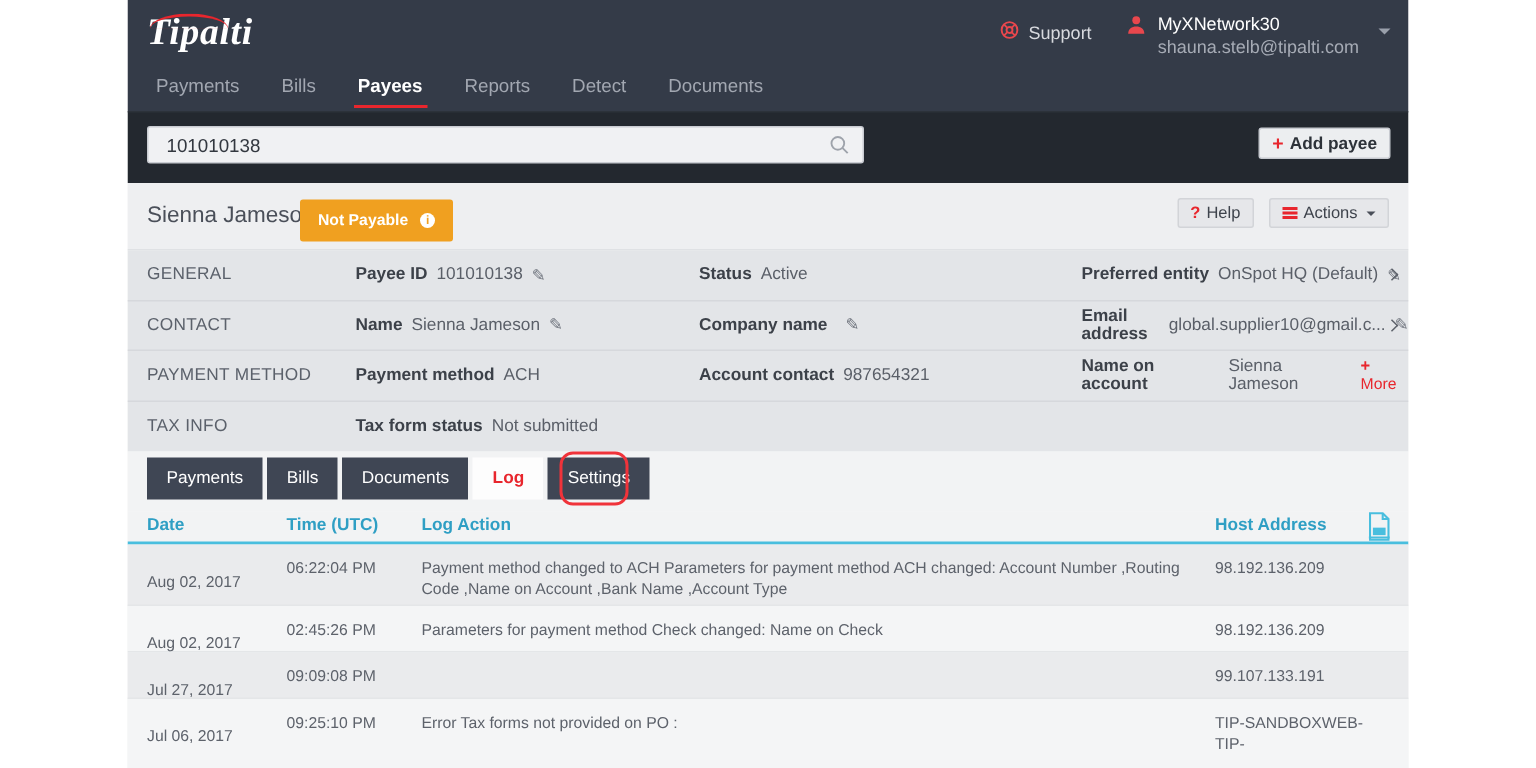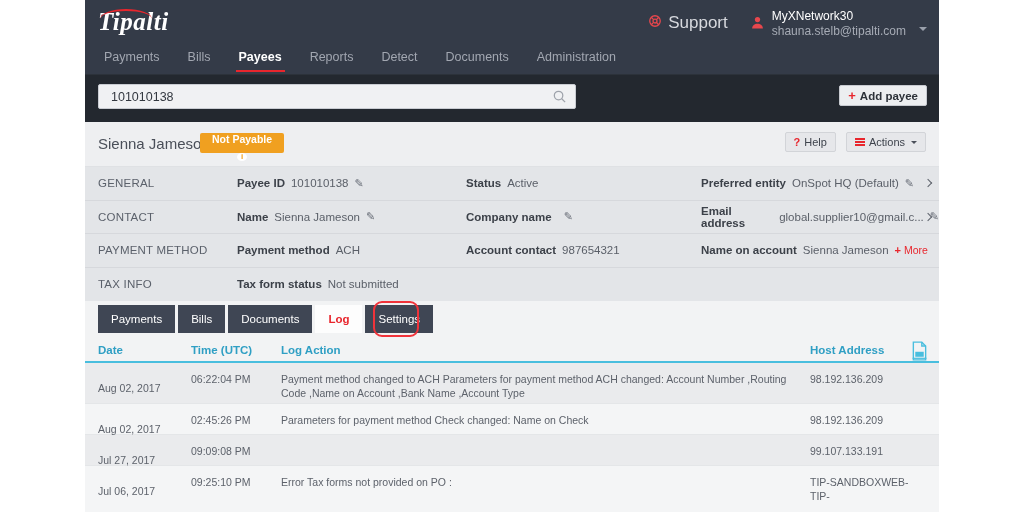--- a/index.html
+++ b/index.html
@@ -39,24 +39,24 @@
     width: 52px; height: 10px;
     border-top: 2.5px solid #e8262d;
     border-radius: 50% / 100% 100% 0 0;
   }
   .topright {
     position: absolute; right: 12px; top: 9px;
     display: flex; align-items: flex-start; gap: 22px;
   }
   .support {
     display: flex; align-items: center; gap: 6px;
-    color: #d7d9de; font-size: 17px;
+    color: #d7d9de; font-size: 12px;
     padding-top: 4px;
   }
-  .acct { display: flex; align-items: center; gap: 7px; }
+  .acct { display: flex; align-items: flex-start; gap: 7px; }
   .acct-txt { line-height: 1.25; }
   .acct-name { color: #ffffff; font-size: 12px; }
   .acct-mail { color: #a6abb5; font-size: 12px; }
   .caret-dn {
     margin-left: 6px; margin-top: 10px;
     width: 0; height: 0;
     border-left: 4px solid transparent;
     border-right: 4px solid transparent;
     border-top: 4px solid #9aa0ab;
   }
@@ -130,24 +130,23 @@
     position: absolute; left: 13px; top: 13px;
     font-size: 15px; color: #4a4f59;
   }
   .badge-notpayable {
     position: absolute; left: 115px; top: 11px;
     height: 20px;
     background: #f0a020;
     color: #ffffff;
     font-size: 10.5px; font-weight: bold;
     border-radius: 2px;
-    padding: 0 12px;
+    padding: 14px 12px;
     display: flex; align-items: center; gap: 8px;
     cursor: pointer;
-    flex-direction: column;
   }
   .info-dot {
     width: 10px; height: 10px; border-radius: 50%;
     background: #ffffff; color: #f0a020;
     font-size: 8px; font-weight: bold;
     display: flex; align-items: center; justify-content: center;
     line-height: 1;
   }
   .head-actions {
     position: absolute; right: 13px; top: 10px;
@@ -183,21 +182,21 @@
   }
   .drow:last-child { border-bottom: none; }
   .dsection {
     position: absolute; left: 13px;
     font-size: 11.5px; color: #5b616b;
     letter-spacing: .2px;
   }
   .dfield { position: absolute; display: flex; align-items: center; gap: 6px; }
   .dfield.c1 { left: 152px; }
   .dfield.c2 { left: 381px; }
-  .dfield.c3 { left: 616px; }
+  .dfield.c3 { left: 636px; }
   .dlabel { font-size: 11.5px; color: #3c4149; font-weight: bold; }
   .dvalue { font-size: 11.5px; color: #5a5f68; }
   .pencil { color: #6b707a; font-size: 11px; cursor: pointer; display: inline-block; }
   .more-link { color: #e8262d; font-size: 10.5px; cursor: pointer; }
   .chev-right {
     position: absolute; right: 8px;
     width: 6px; height: 6px;
     border-right: 1.6px solid #5c616a;
     border-bottom: 1.6px solid #5c616a;
     transform: rotate(-45deg);
@@ -318,21 +317,20 @@
       </div>
     </div>
 
     <div class="navtabs">
       <div class="navtab">Payments</div>
       <div class="navtab">Bills</div>
       <div class="navtab active">Payees</div>
       <div class="navtab">Reports</div>
       <div class="navtab">Detect</div>
       <div class="navtab">Documents</div>
-      <div class="navtab">Administration</div>
     </div>
   </div>
 
   <div class="searchbar">
     <div class="search-wrap">
       <input class="search-input" type="text" value="101010138" style="">
       <span class="search-ico">
         <svg width="15" height="15" viewBox="0 0 24 24" fill="none" stroke="#9ea3ab" stroke-width="2">
           <circle cx="10.5" cy="10.5" r="6.8"></circle>
             <line x1="15.6" y1="15.6" x2="21" y2="21"></line>

